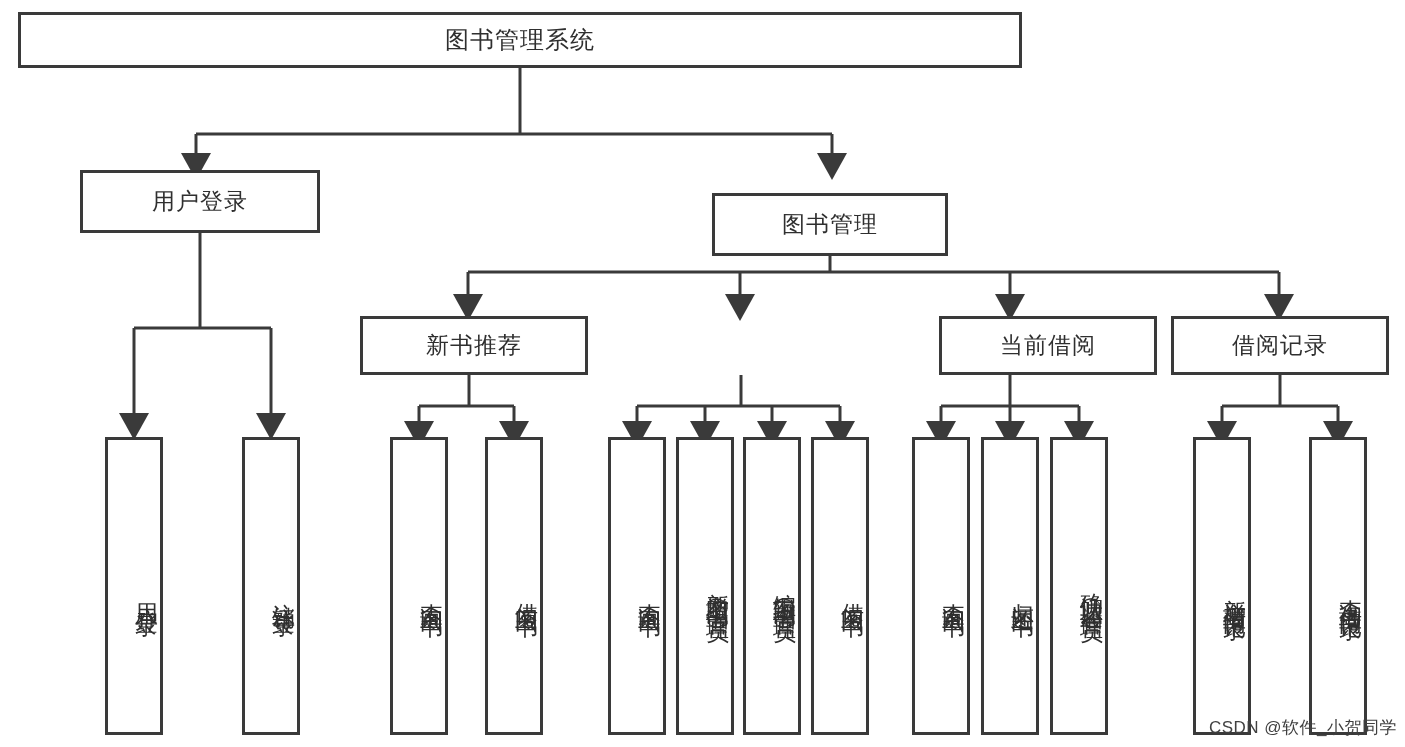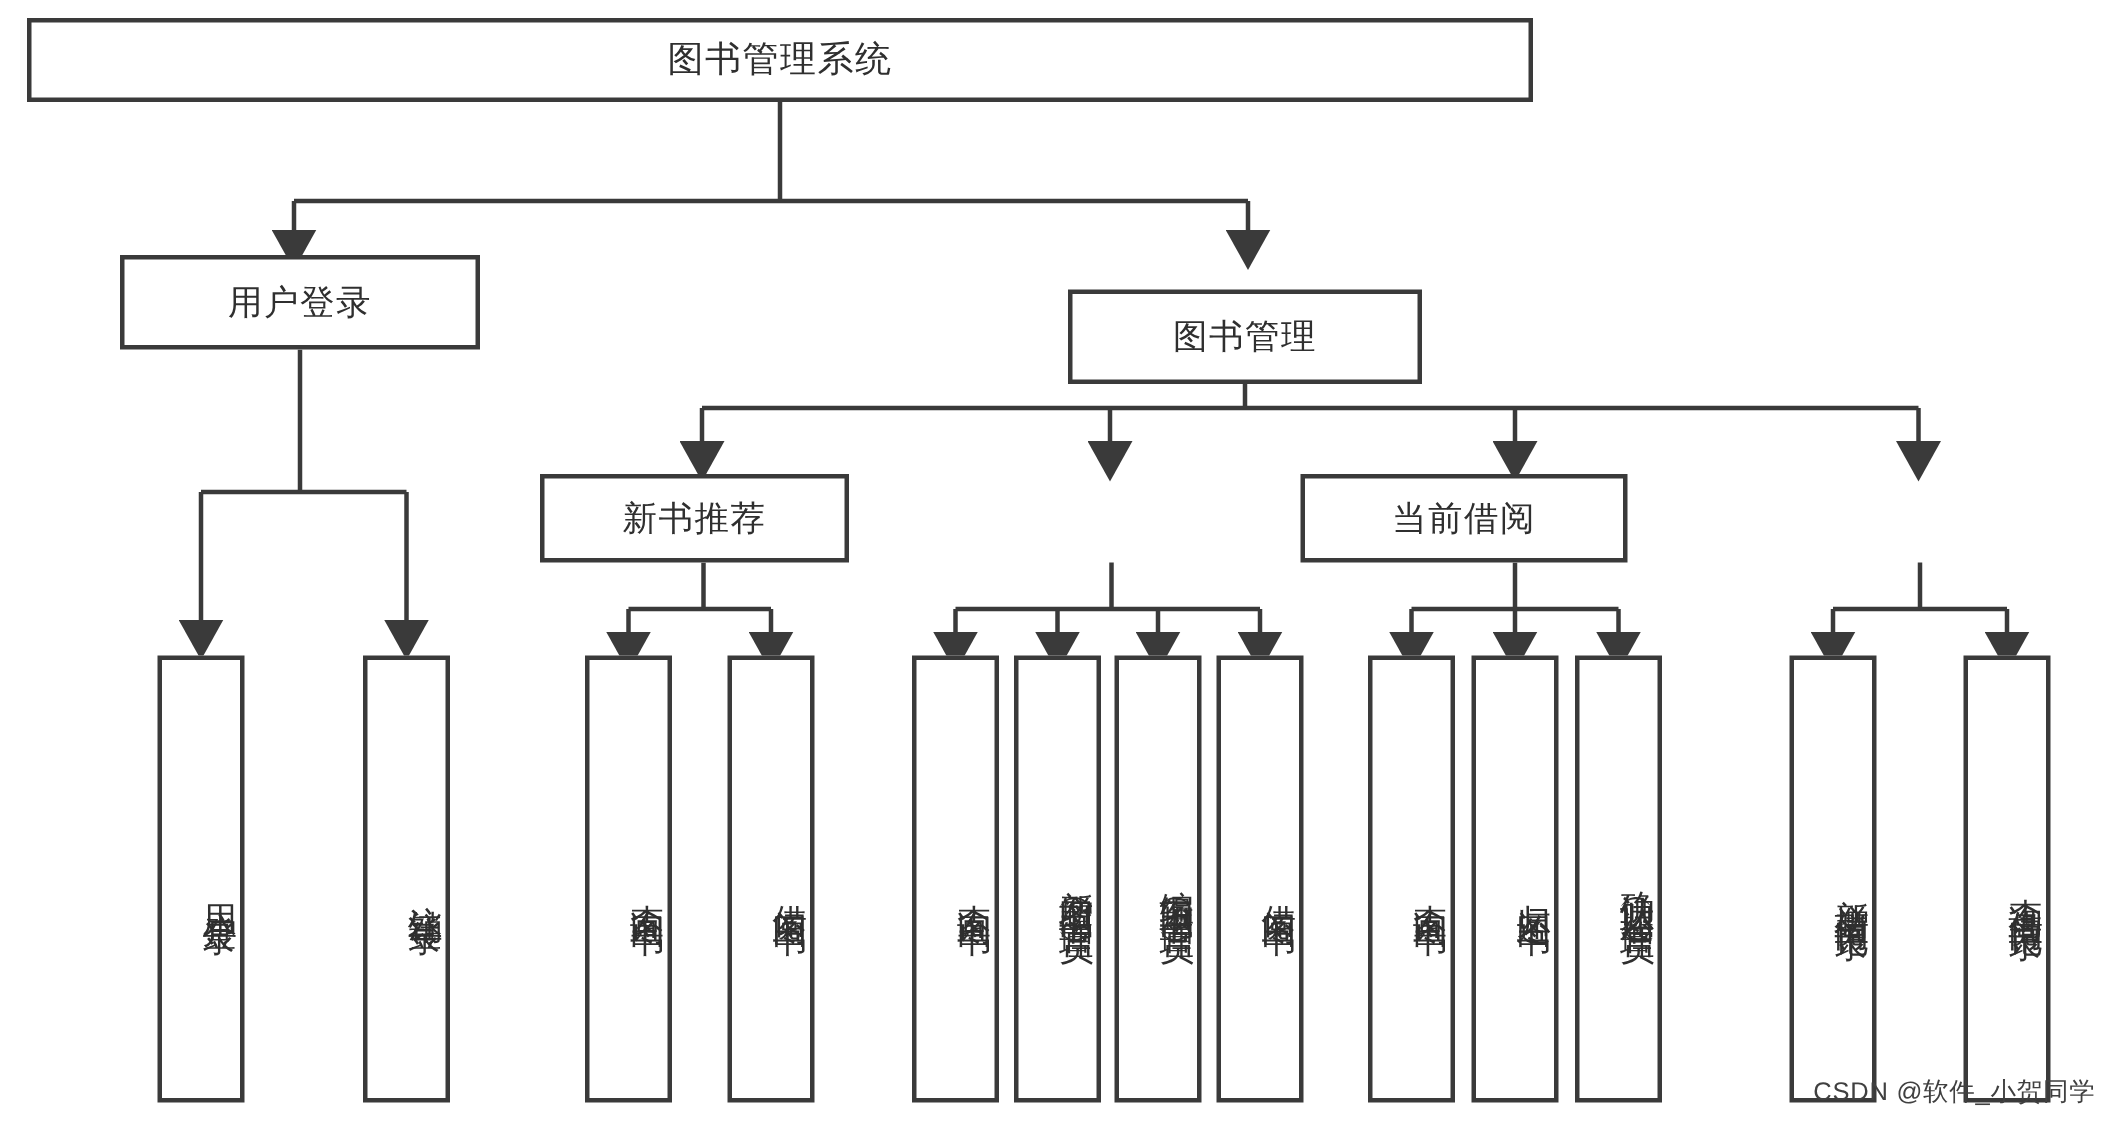--- a/index.html
+++ b/index.html
@@ -129,25 +129,28 @@
     <span>图书管理系统</span>
   </div>
 
   <div class="node" style="left:80px; top:170px; width:240px; height:63px;">
     <span>用户登录</span>
   </div>
   <div class="node" style="left:712px; top:170px; width:236px; height:63px;margin-top:23px;">
     <span>图书管理</span>
   </div>
 
-  <div class="node" style="left:360px; top:316px; width:206px; height:59px;">
+  <div class="node" style="left:360px; top:316px; width:228px; height:59px;">
     <span>新书推荐</span>
   </div>
-  <div class="node" style="left:867px; top:316px; width:218px; height:59px;">
+  <div class="node" style="left:939px; top:316px; width:218px; height:59px;">
     <span>当前借阅</span>
+  </div>
+  <div class="node" style="left:1171px; top:316px; width:218px; height:59px;">
+    <span>借阅记录</span>
   </div>
 
   <div class="node leaf" style="left:105px; top:437px; width:58px; height:298px;">
     <span class="leaf-text">用户登录</span>
   </div>
   <div class="node leaf" style="left:242px; top:437px; width:58px; height:298px;">
     <span class="leaf-text">注销登录</span>
   </div>
 
   <div class="node leaf" style="left:390px; top:437px; width:58px; height:298px;">

